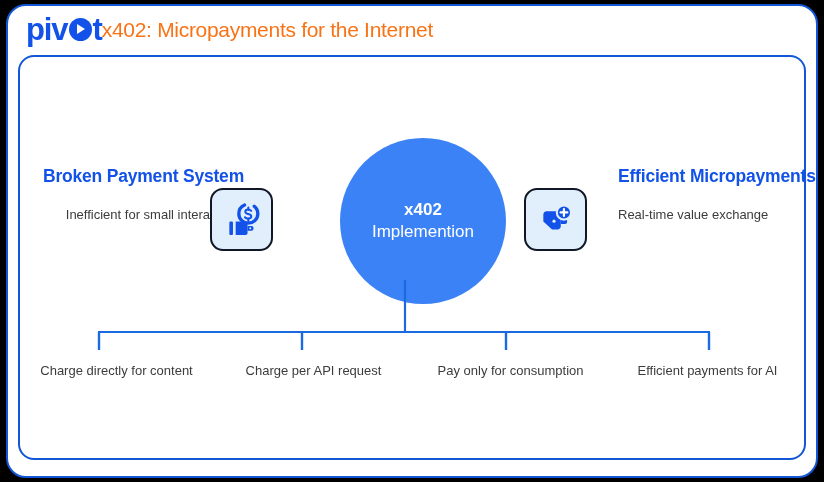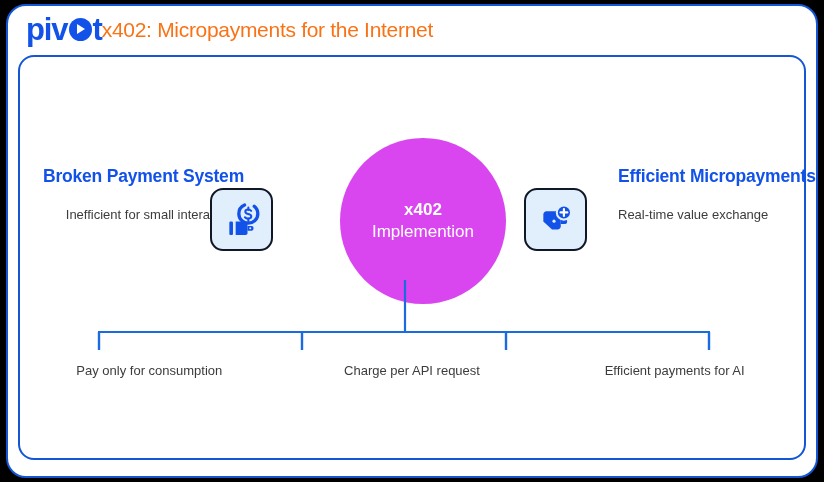--- a/index.html
+++ b/index.html
@@ -84,21 +84,21 @@
     border-radius: 13px;
     display: flex; align-items: center; justify-content: center;
   }
   .icon-box-left  { left: 192px; }
   .icon-box-right { left: 506px; }
 
   .hub {
     position: absolute; left: 322px; top: -28px;
     width: 166px; height: 166px;
     border-radius: 50%;
-    background: #d946ef;
+    background: #3b82f6;
     display: flex; flex-direction: column;
     align-items: center; justify-content: center;
     color: #ffffff;
   }
   .hub-line1 { font-size: 17px; font-weight: 700; line-height: 1.3; }
   .hub-line2 { font-size: 17px; font-weight: 400; line-height: 1.3; }
 
   
   .tree { position: absolute; left: 0; top: 280px; width: 824px; height: 70px; }
 
@@ -183,18 +183,19 @@
   <svg class="tree">
     <line x1="405" y1="0" x2="405" y2="52" stroke="#1a6ae0" stroke-width="2.2"></line>
     <line x1="98" y1="52" x2="710" y2="52" stroke="#1a6ae0" stroke-width="2.2"></line>
     <line x1="99" y1="52" x2="99" y2="78" stroke="#1a6ae0" stroke-width="2.4"></line>
     <line x1="302" y1="52" x2="302" y2="78" stroke="#1a6ae0" stroke-width="2.4"></line>
     <line x1="506" y1="52" x2="506" y2="78" stroke="#1a6ae0" stroke-width="2.4"></line>
     <line x1="709" y1="52" x2="709" y2="78" stroke="#1a6ae0" stroke-width="2.4"></line>
   </svg>
 
   <div class="captions">
+    <div class="caption">Charge directly for content</div>
+    <div class="caption">Charge per API request</div>
     <div class="caption">Pay only for consumption</div>
-    <div class="caption">Charge per API request</div>
     <div class="caption">Efficient payments for AI</div>
   </div>
 
 </div>
 
 </body></html>

